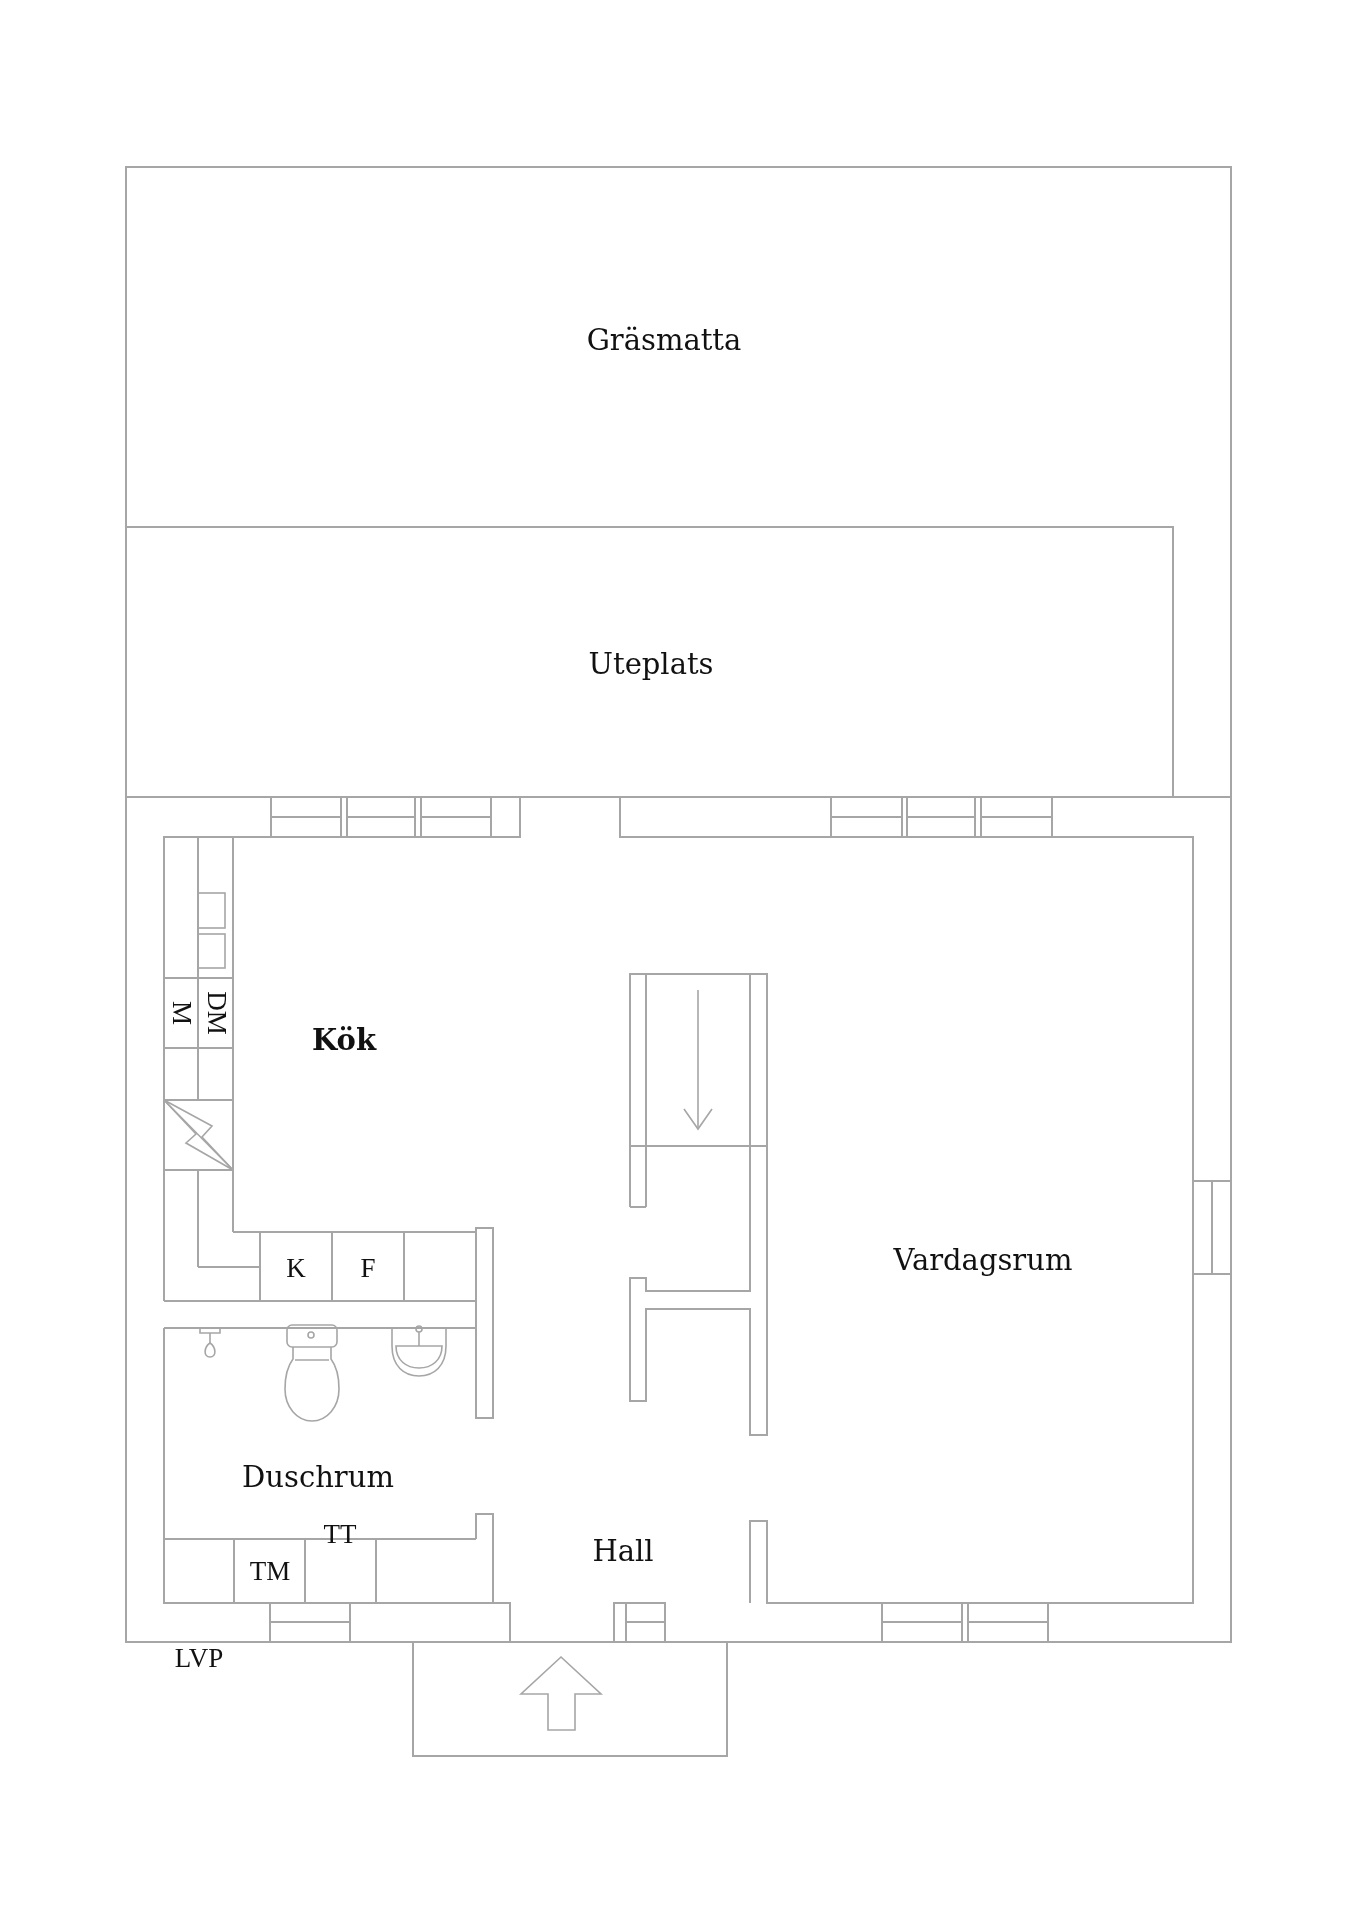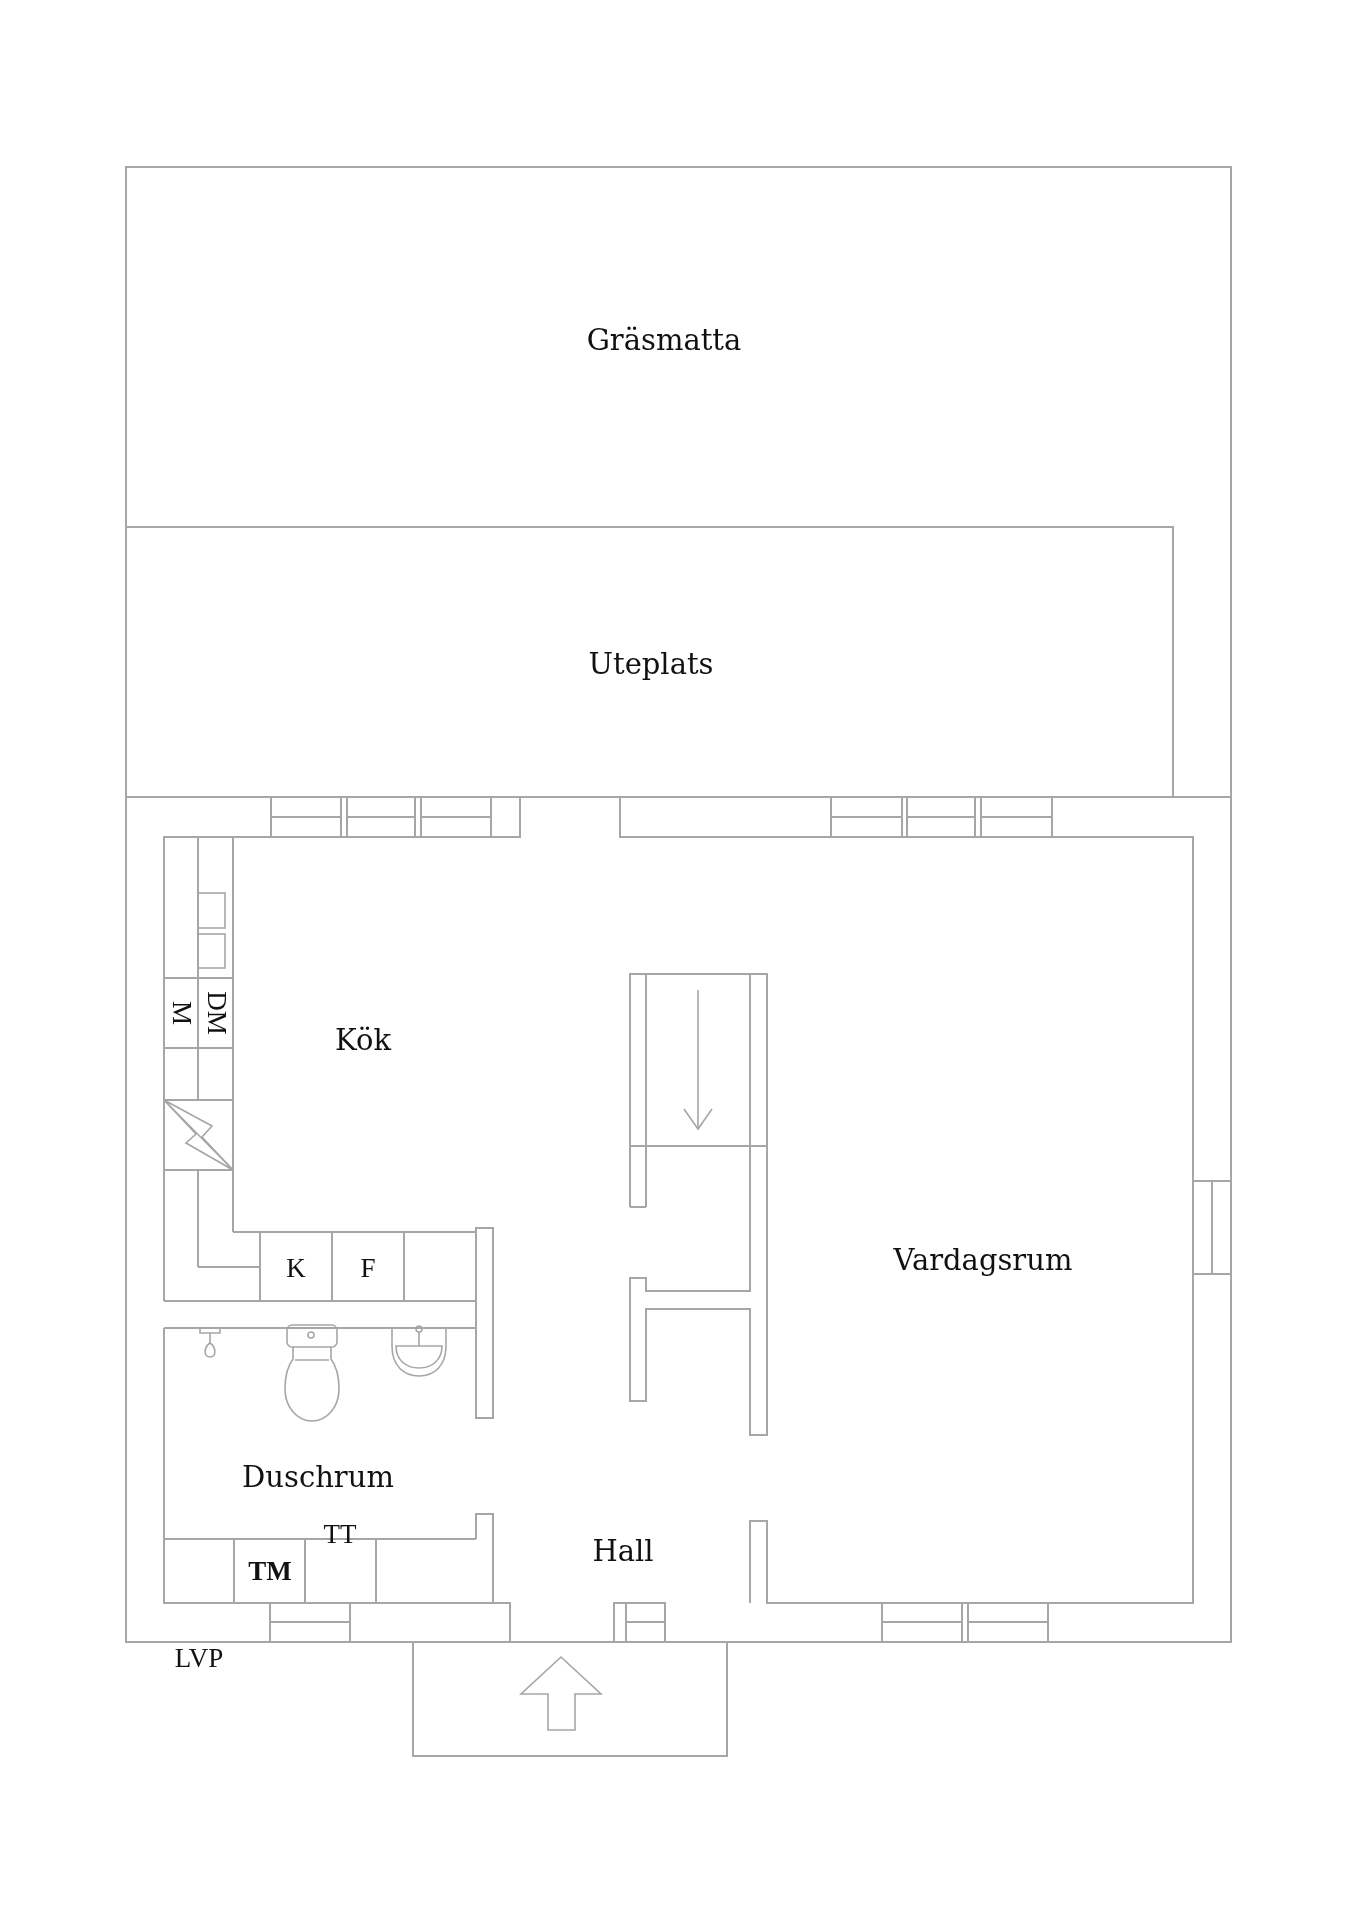--- a/index.html
+++ b/index.html
@@ -140,24 +140,24 @@
     <line class="ln-thin" x1="698" y1="990" x2="698" y2="1129"></line>
     <polyline class="ln-thin" points="684,1109 698,1129 712,1109"></polyline>
   </g>
 
   <rect class="ln" x="413" y="1642" width="314" height="114"></rect>
   <polygon class="ln-thin" points="561,1657 601,1694 575,1694 575,1730 548,1730 548,1694 521,1694"></polygon>
 </svg>
 
 <div class="label room" style="left:664px; top:340px;">Gräsmatta</div>
 <div class="label room" style="left:651px; top:664px;">Uteplats</div>
-<div class="label room" style="left:363px; top:1040px;">Kök</div>
+<div class="label room" style="left:344px; top:1040px;font-weight:bold;">Kök</div>
 <div class="label room" style="left:983px; top:1220px;margin-top:40px;">Vardagsrum</div>
 <div class="label room" style="left:318px; top:1477px;">Duschrum</div>
 <div class="label room" style="left:623px; top:1508px;margin-top:43px;">Hall</div>
 
 <div class="label appl rot" style="left:181px; top:1013px;">M</div>
 <div class="label appl rot" style="left:216px; top:1013px;">DM</div>
 <div class="label appl" style="left:296px; top:1268px;">K</div>
 <div class="label appl" style="left:368px; top:1268px;">F</div>
 <div class="label appl" style="left:199px; top:1658px;">LVP</div>
-<div class="label appl" style="left:270px; top:1571px;font-weight:bold;">TM</div>
+<div class="label appl" style="left:270px; top:1571px;">TM</div>
 <div class="label appl" style="left:340px; top:1534px;">TT</div>
 
 </body></html>

